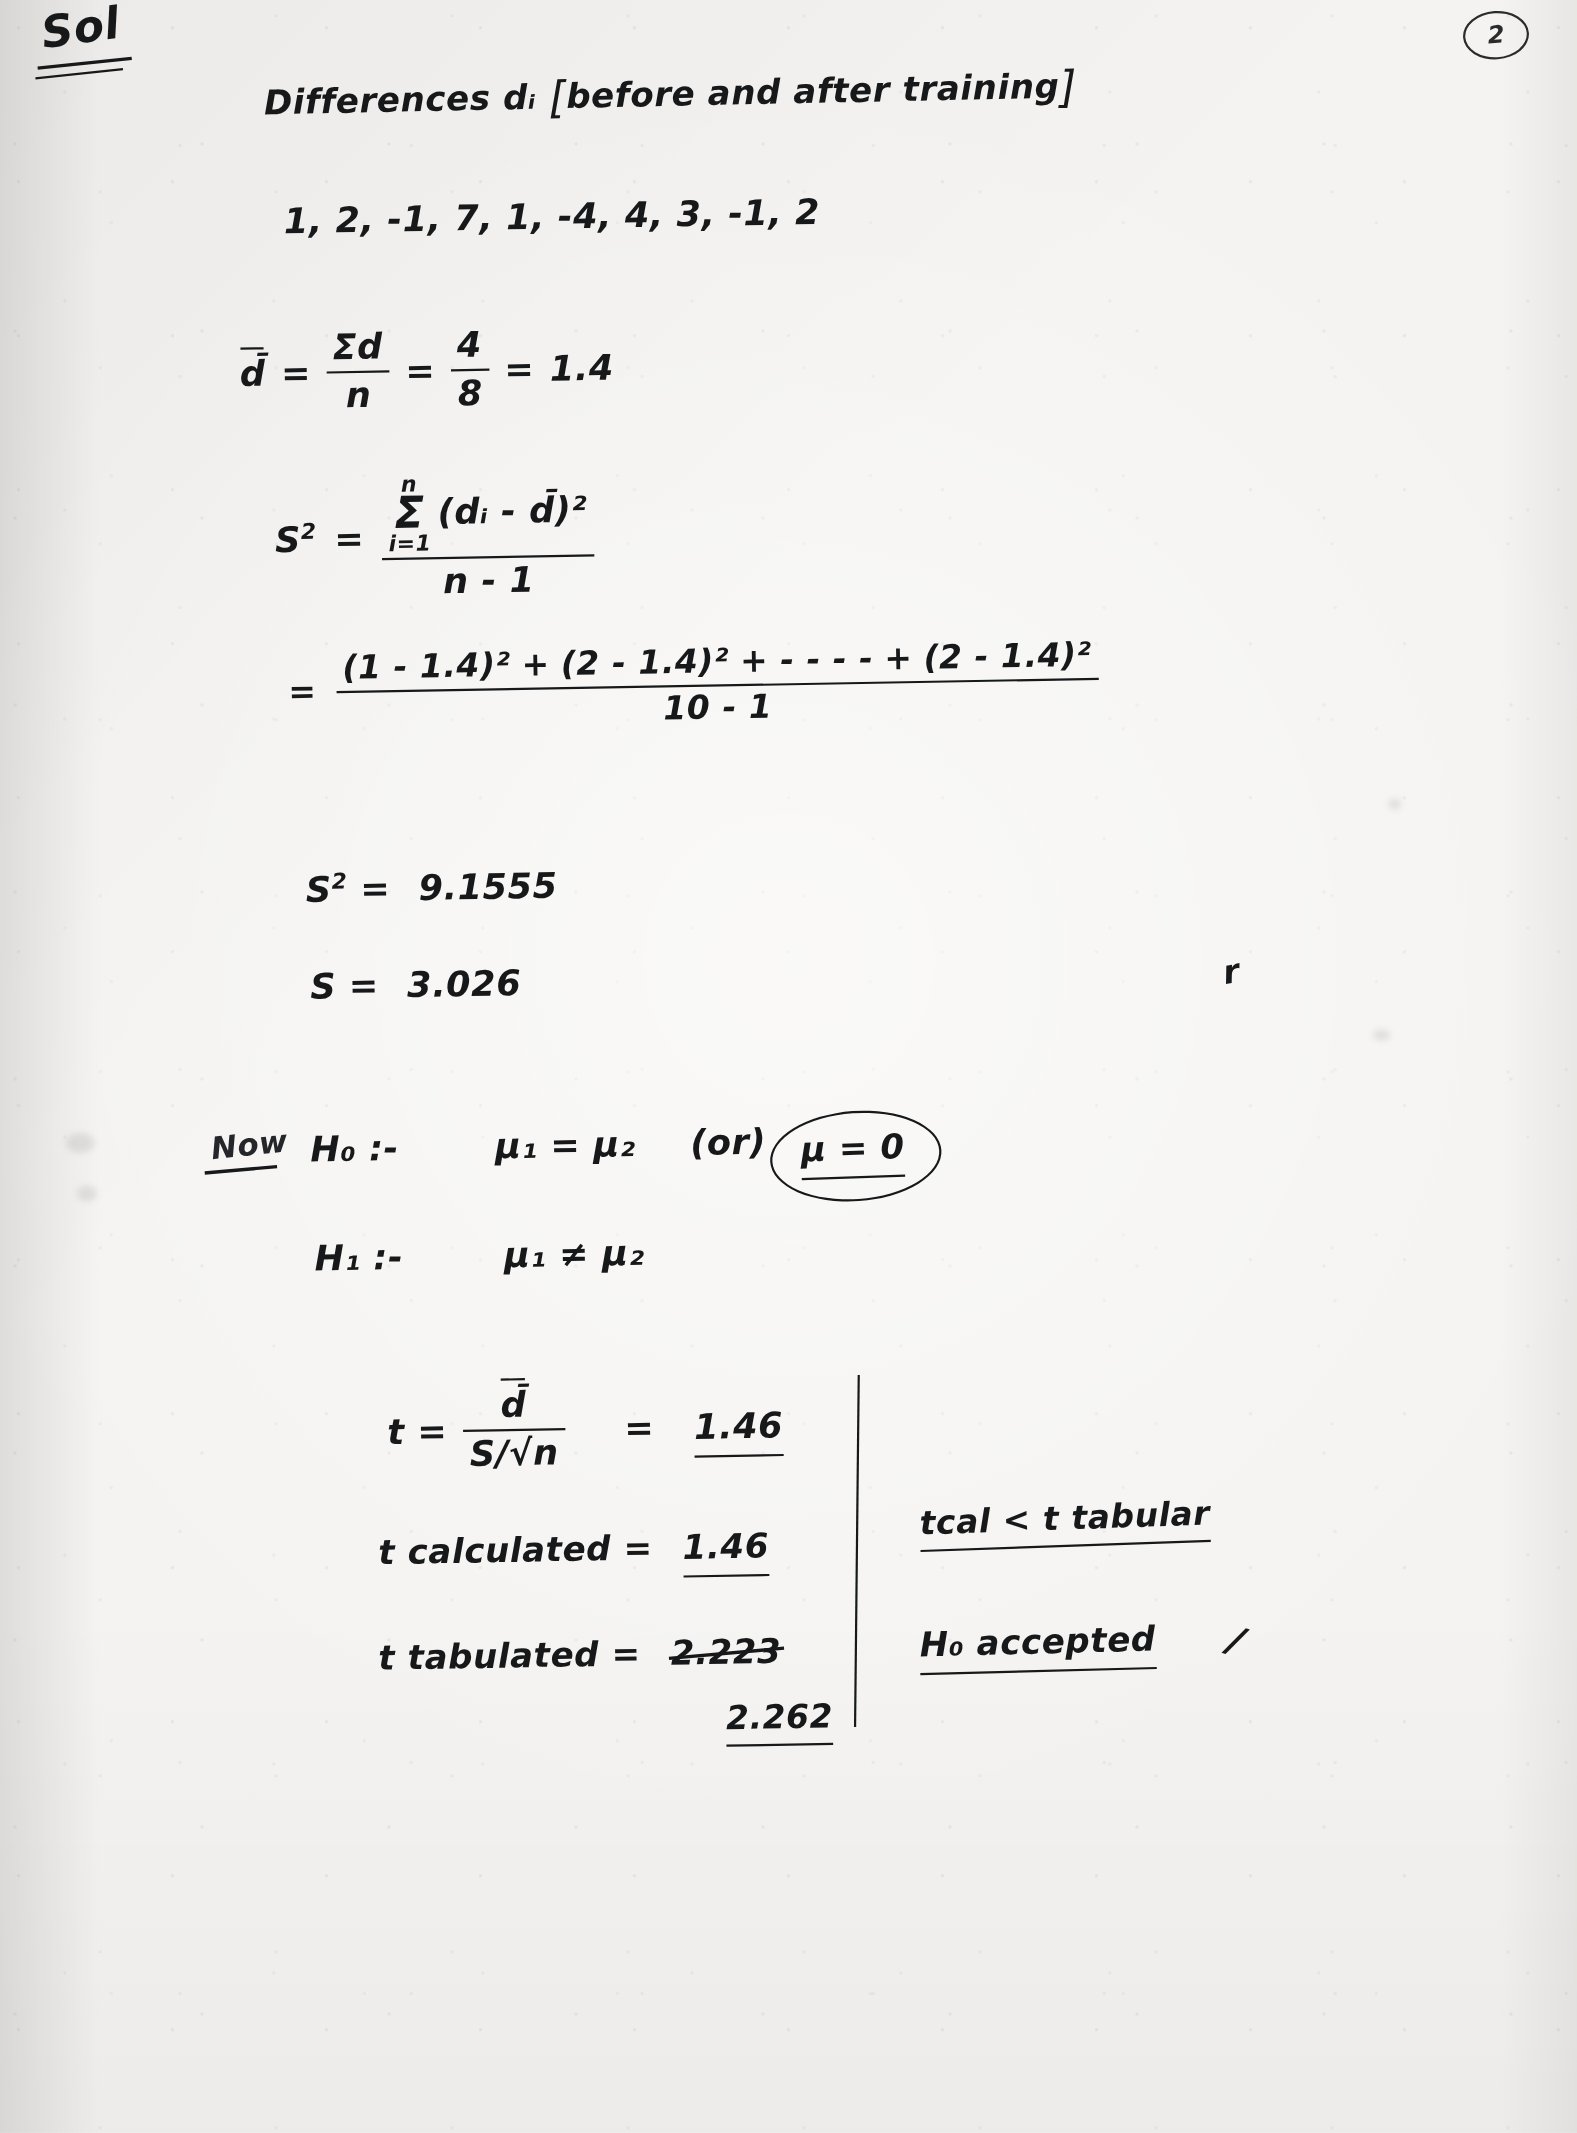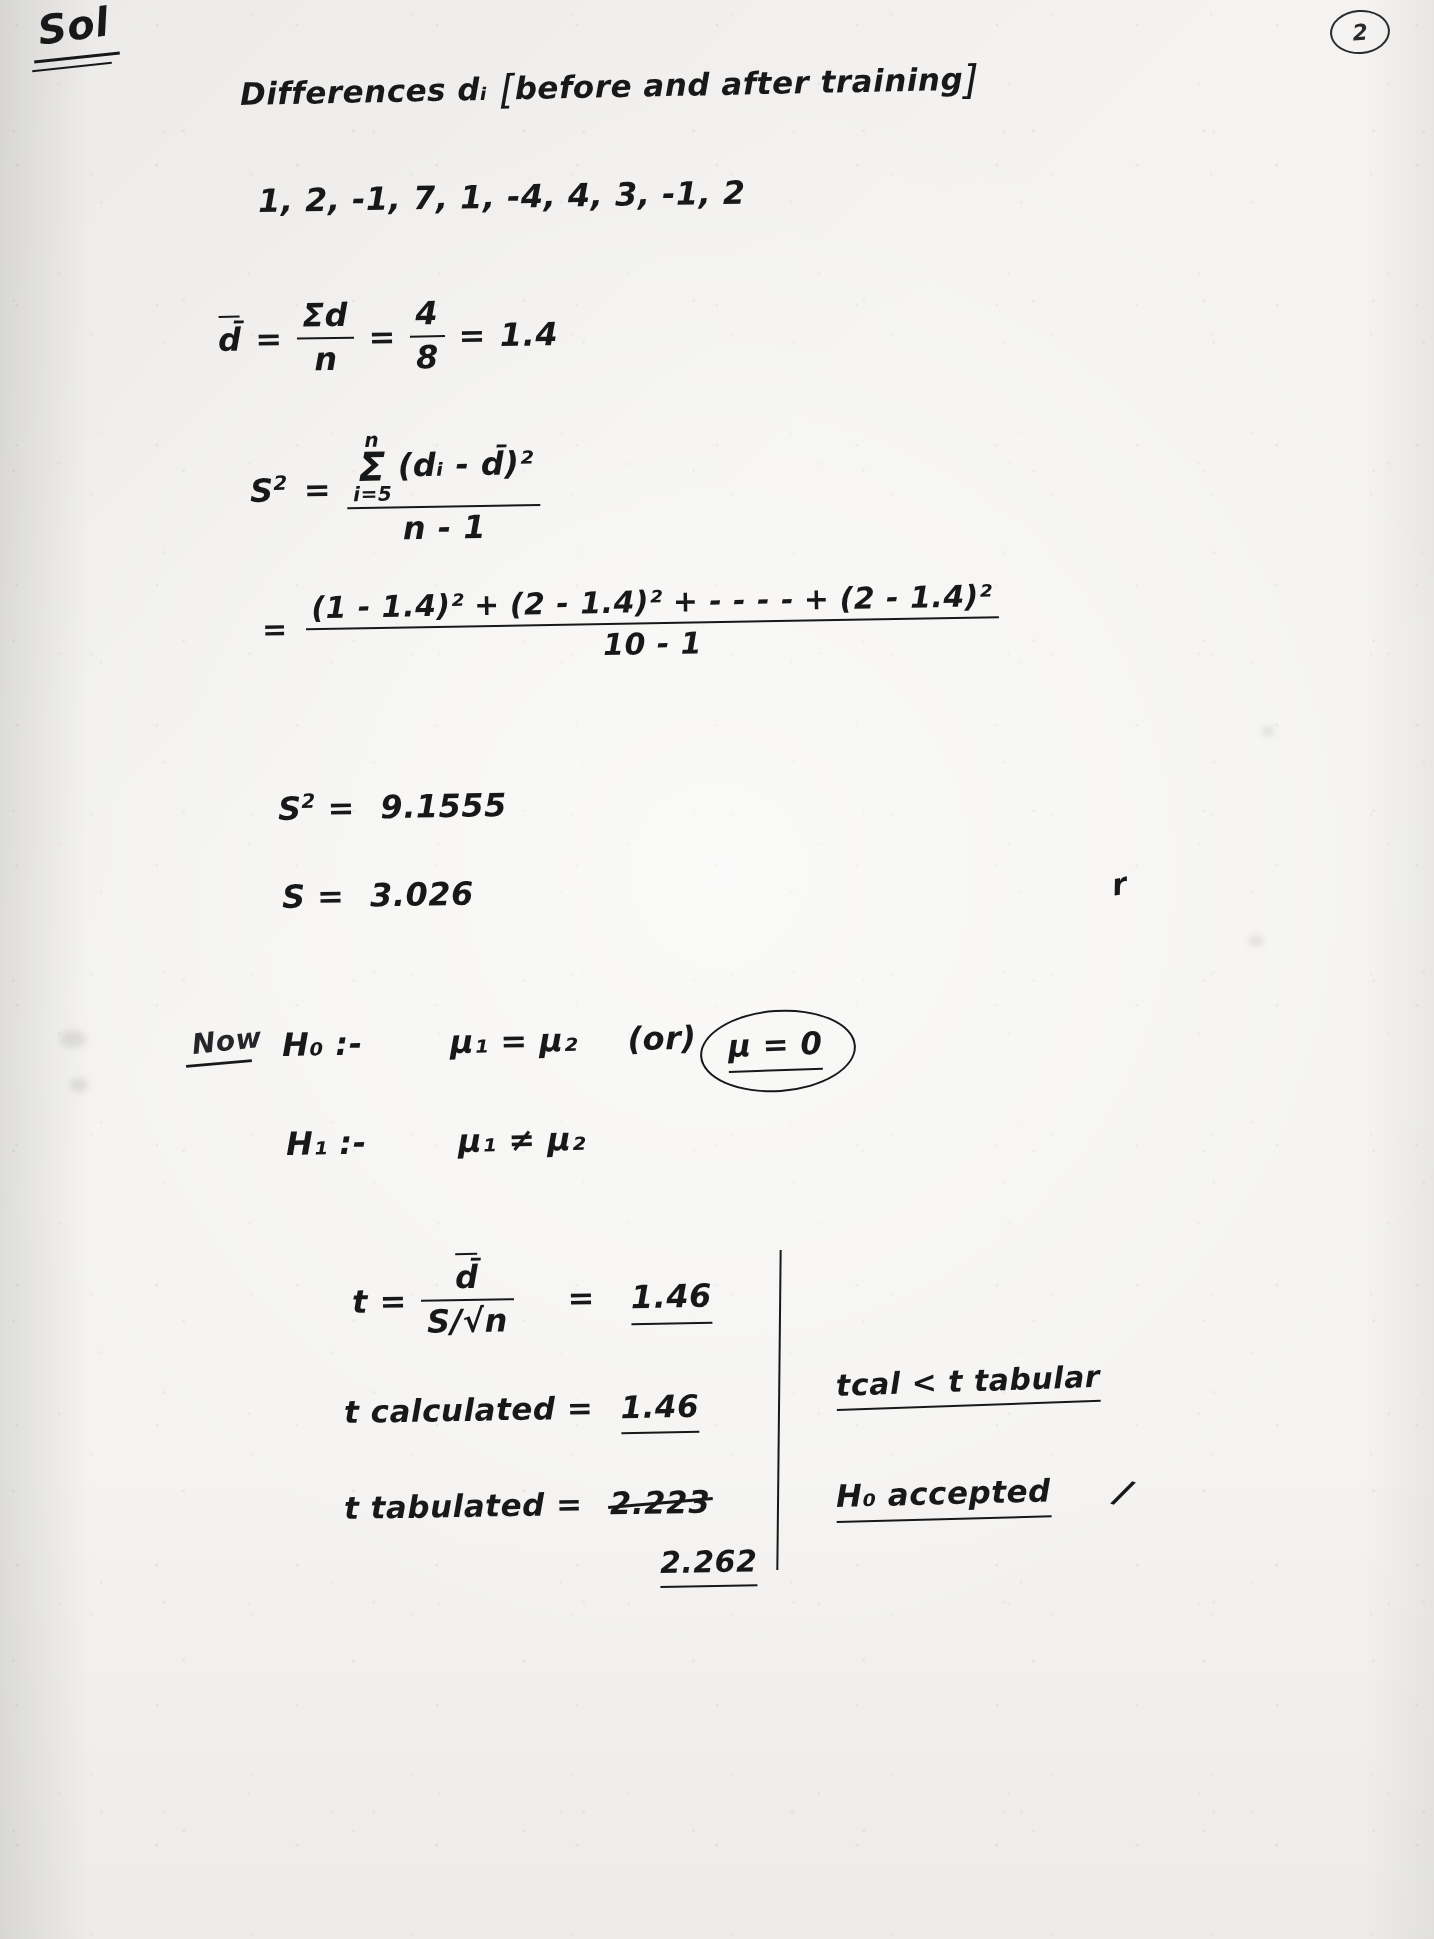--- a/index.html
+++ b/index.html
@@ -386,21 +386,21 @@
 
   
   <div class="ink eq-s2 hand">
     <span>S<span class="sup">2</span></span>
     <span>=</span>
     <span class="frac">
       <span class="num" style="display:flex; align-items:center; gap:6px;">
         <span class="sumsym">
           <span>n</span>
           <span class="big">Σ</span>
-          <span>i=5</span>
+          <span>i=1</span>
         </span>
         <span>(dᵢ - d̄)²</span>
       </span>
       <span class="bar"></span>
       <span class="den">n - 1</span>
     </span>
   </div>
 
   
   <div class="ink eq-expand hand">

